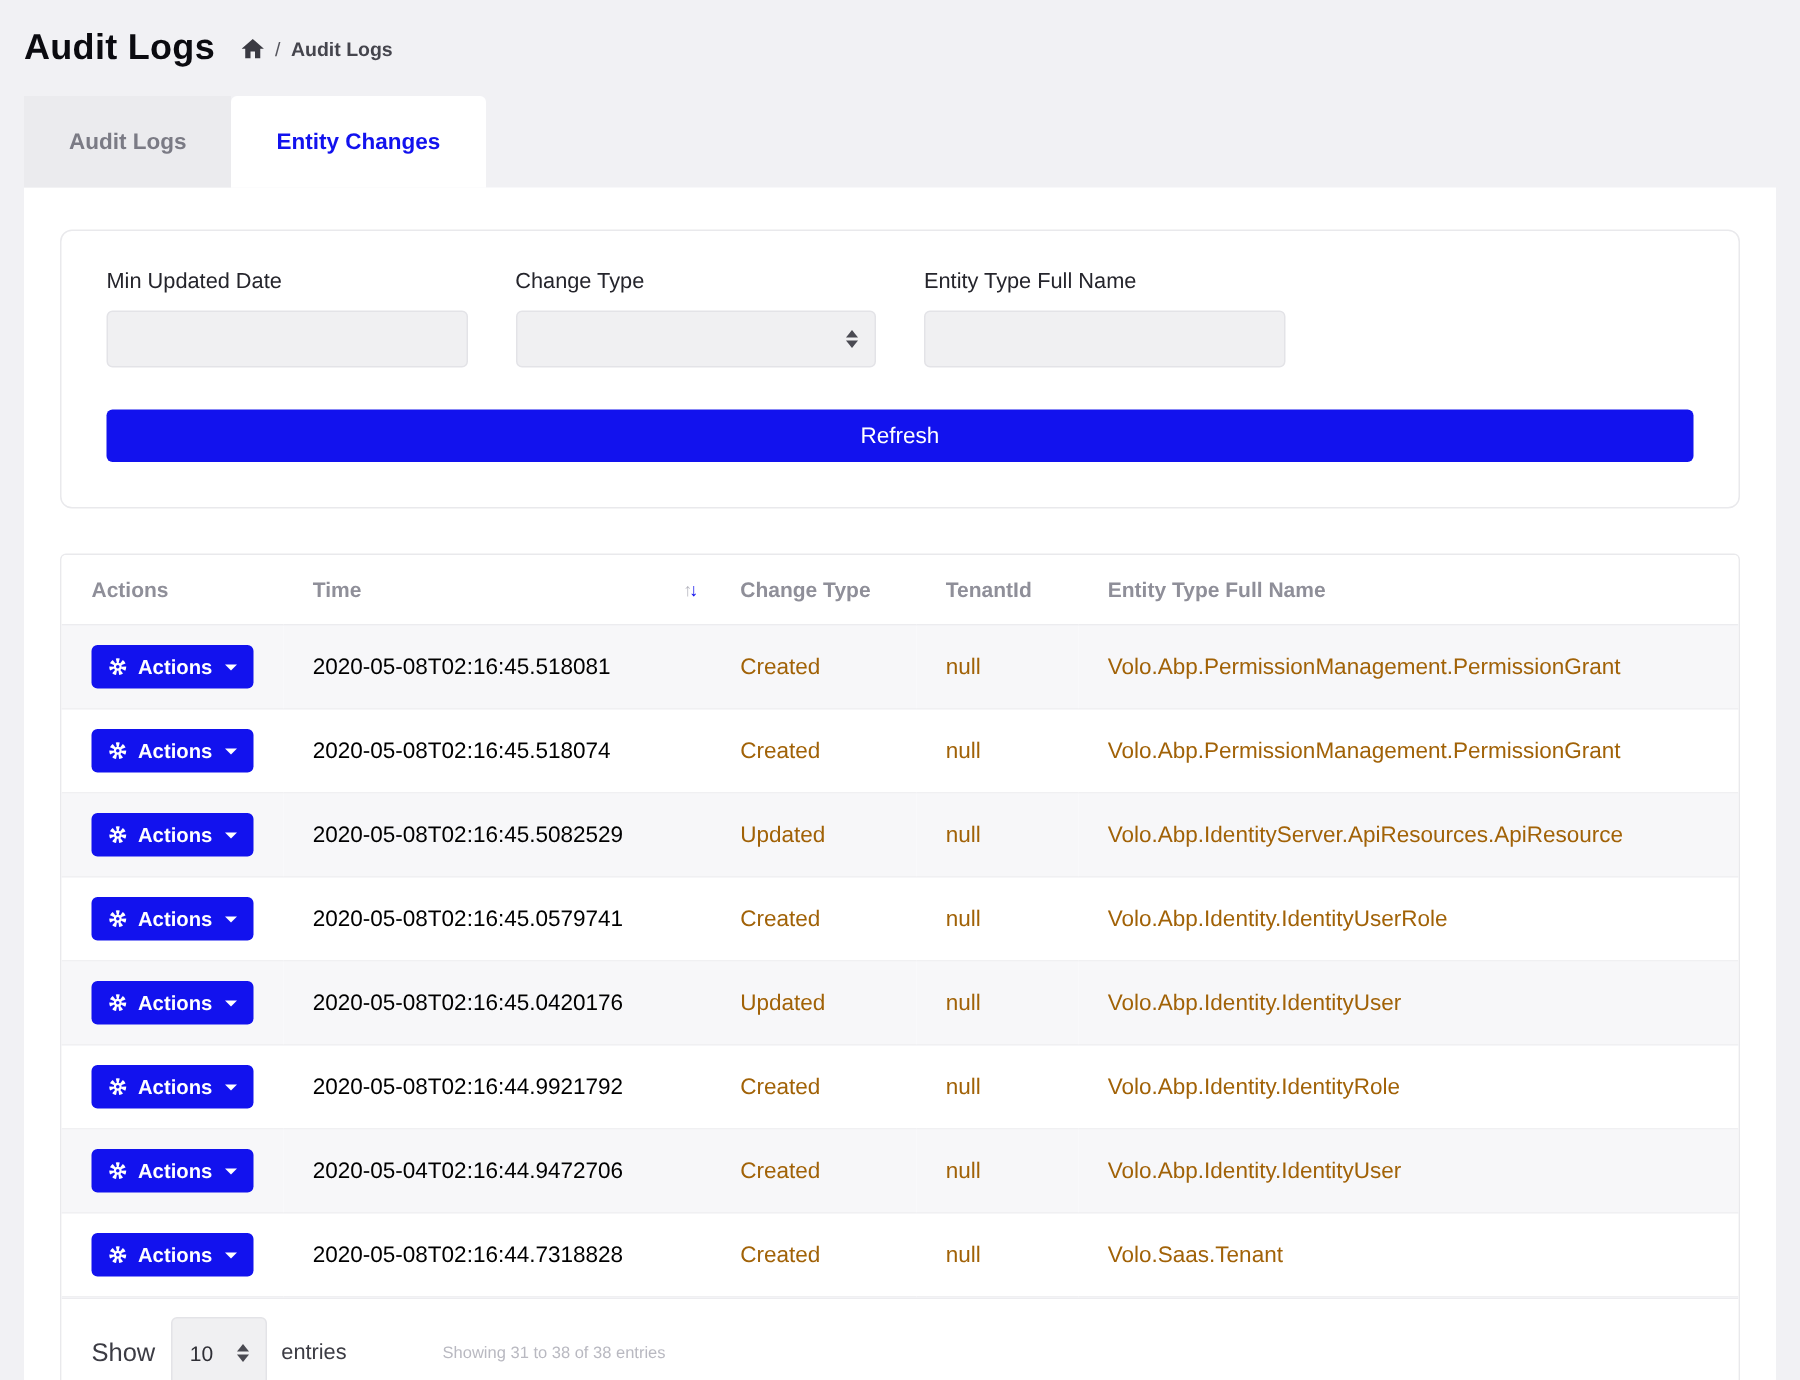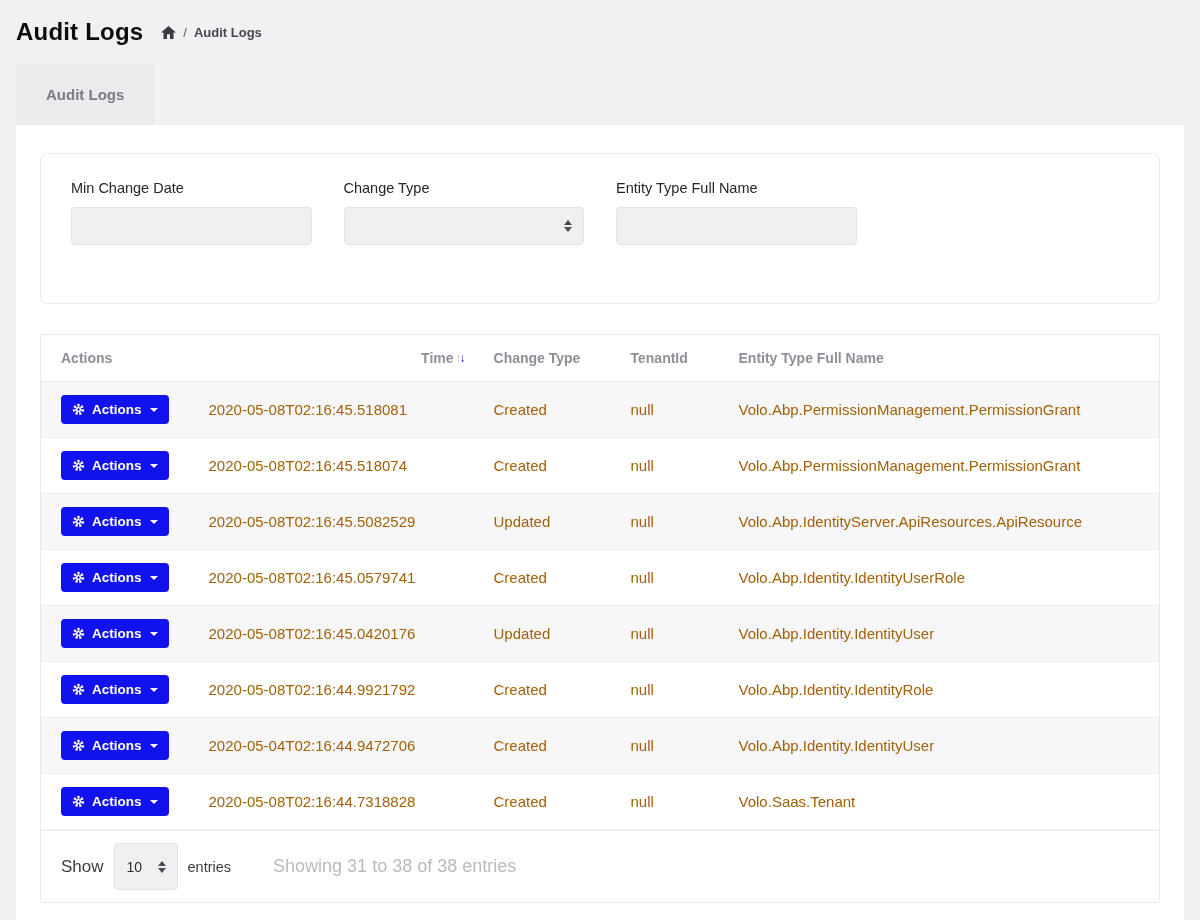--- a/index.html
+++ b/index.html
@@ -47,46 +47,46 @@
   }
 
   
   .table-panel{ margin-top:30px; border:1px solid #e9e9ec; border-radius:4px; overflow:hidden; }
   table{ width:100%; border-collapse:collapse; }
   thead th{
     text-align:left; padding:15px 20px; font-size:14px; color:#8f8f99; font-weight:700;
     border-bottom:1px solid #ececef; background:#fff;
   }
   th.col-actions{ width:145px; }
-  th.col-time{ width:285px; position:relative;text-align:right; }
+  th.col-time{ width:285px; position:relative; }
   th.col-change{ width:137px; }
   th.col-tenant{ width:108px; }
   .sort-ic{ position:absolute; right:10px; top:50%; transform:translateY(-50%); font-size:12px; letter-spacing:-2px; }
   .sort-ic .s-up{ color:#b6b6bf; }
   .sort-ic .s-dn{ color:var(--accent); }
   tbody tr{ border-bottom:1px solid #f0f0f2; }
   tbody tr:nth-child(odd){ background:#f7f7f9; }
   tbody tr:nth-child(even){ background:#ffffff; }
   tbody td{ padding:13px 20px; font-size:15px; }
-  td.td-time{ color:#a16207; }
+  td.td-time{ color:#000000; }
   td.td-muted{ color:#a16207; }
   .actions-btn{
     display:inline-flex; align-items:center; gap:7px; background:var(--accent); color:#fff;
     border:none; border-radius:4px; padding:7px 11px; font-size:13.5px; font-weight:700;
     font-family:inherit; cursor:pointer;
   }
   .caret{ width:0; height:0; border-left:4px solid transparent; border-right:4px solid transparent; border-top:4px solid #fff; margin-left:1px; }
 
   
   .table-footer{ display:flex; align-items:center; padding:12px 20px; background:#fff; }
   .show-label{ font-size:17px; color:#3c3c44; margin-right:10px; }
   .page-size{ position:relative; width:64px; margin-right:10px; }
   .page-size .select-box{ height:47px; padding:0 22px 0 12px; display:flex; align-items:center; font-size:14px; color:#2e2e35; }
   .entries-label{ font-size:14.5px; color:#3c3c44; }
-  .showing-text{ font-size:18px; color:#b9b9c1; margin-left:42px; }
+  .showing-text{ font-size:11px; color:#b9b9c1; margin-left:64px; }
   .pagination{ margin-left:auto; display:flex; align-items:center; gap:22px; }
   .page-link{ font-size:14.5px; color:#35353c; cursor:pointer; background:none; border:none; font-family:inherit; }
   .page-link.num{ padding:0; }
   .page-link.active{
     background:var(--accent); color:#fff; width:30px; height:30px; border-radius:4px;
     display:inline-flex; align-items:center; justify-content:center;
   }
   .page-link.disabled{ color:#c2c2c9; cursor:default; }
 </style>
 </head>
@@ -100,45 +100,47 @@
           <path d="M8 0 L16 7 L13.4 7 L13.4 14 L9.6 14 L9.6 9 L6.4 9 L6.4 14 L2.6 14 L2.6 7 L0 7 Z" fill="#3a3a42"></path>
         </svg>
     </span>
     <span class="sep">/</span>
     <span>Audit Logs</span>
   </div>
 </div>
 
 <div class="tabs">
   <button class="tab inactive">Audit Logs</button>
+  <button class="tab active">Entity Changes</button>
 </div>
 
 <div class="card">
 
   <div class="filter-panel">
     <div class="filter-grid">
       <div class="field">
-        <label class="field-label">Min Change Date</label>
+        <label class="field-label">Min Updated Date</label>
         <input class="field-input" type="text" value="" style="">
       </div>
       <div class="field">
         <label class="field-label">Change Type</label>
         <div class="select-wrap">
           <select class="select-box"><option></option></select>
           <span class="updown">
               <span class="up"></span>
               <span class="dn"></span>
             </span>
         </div>
       </div>
       <div class="field">
         <label class="field-label">Entity Type Full Name</label>
         <input class="field-input" type="text" value="" style="">
       </div>
     </div>
+    <button class="refresh-btn">Refresh</button>
   </div>
 
   <div class="table-panel">
     <table>
       <thead>
         <tr>
           <th class="col-actions">Actions</th>
           <th class="col-time">
             <span>Time</span>
             <span class="sort-ic"><span class="s-up">↑</span><span class="s-dn">↓</span></span>

